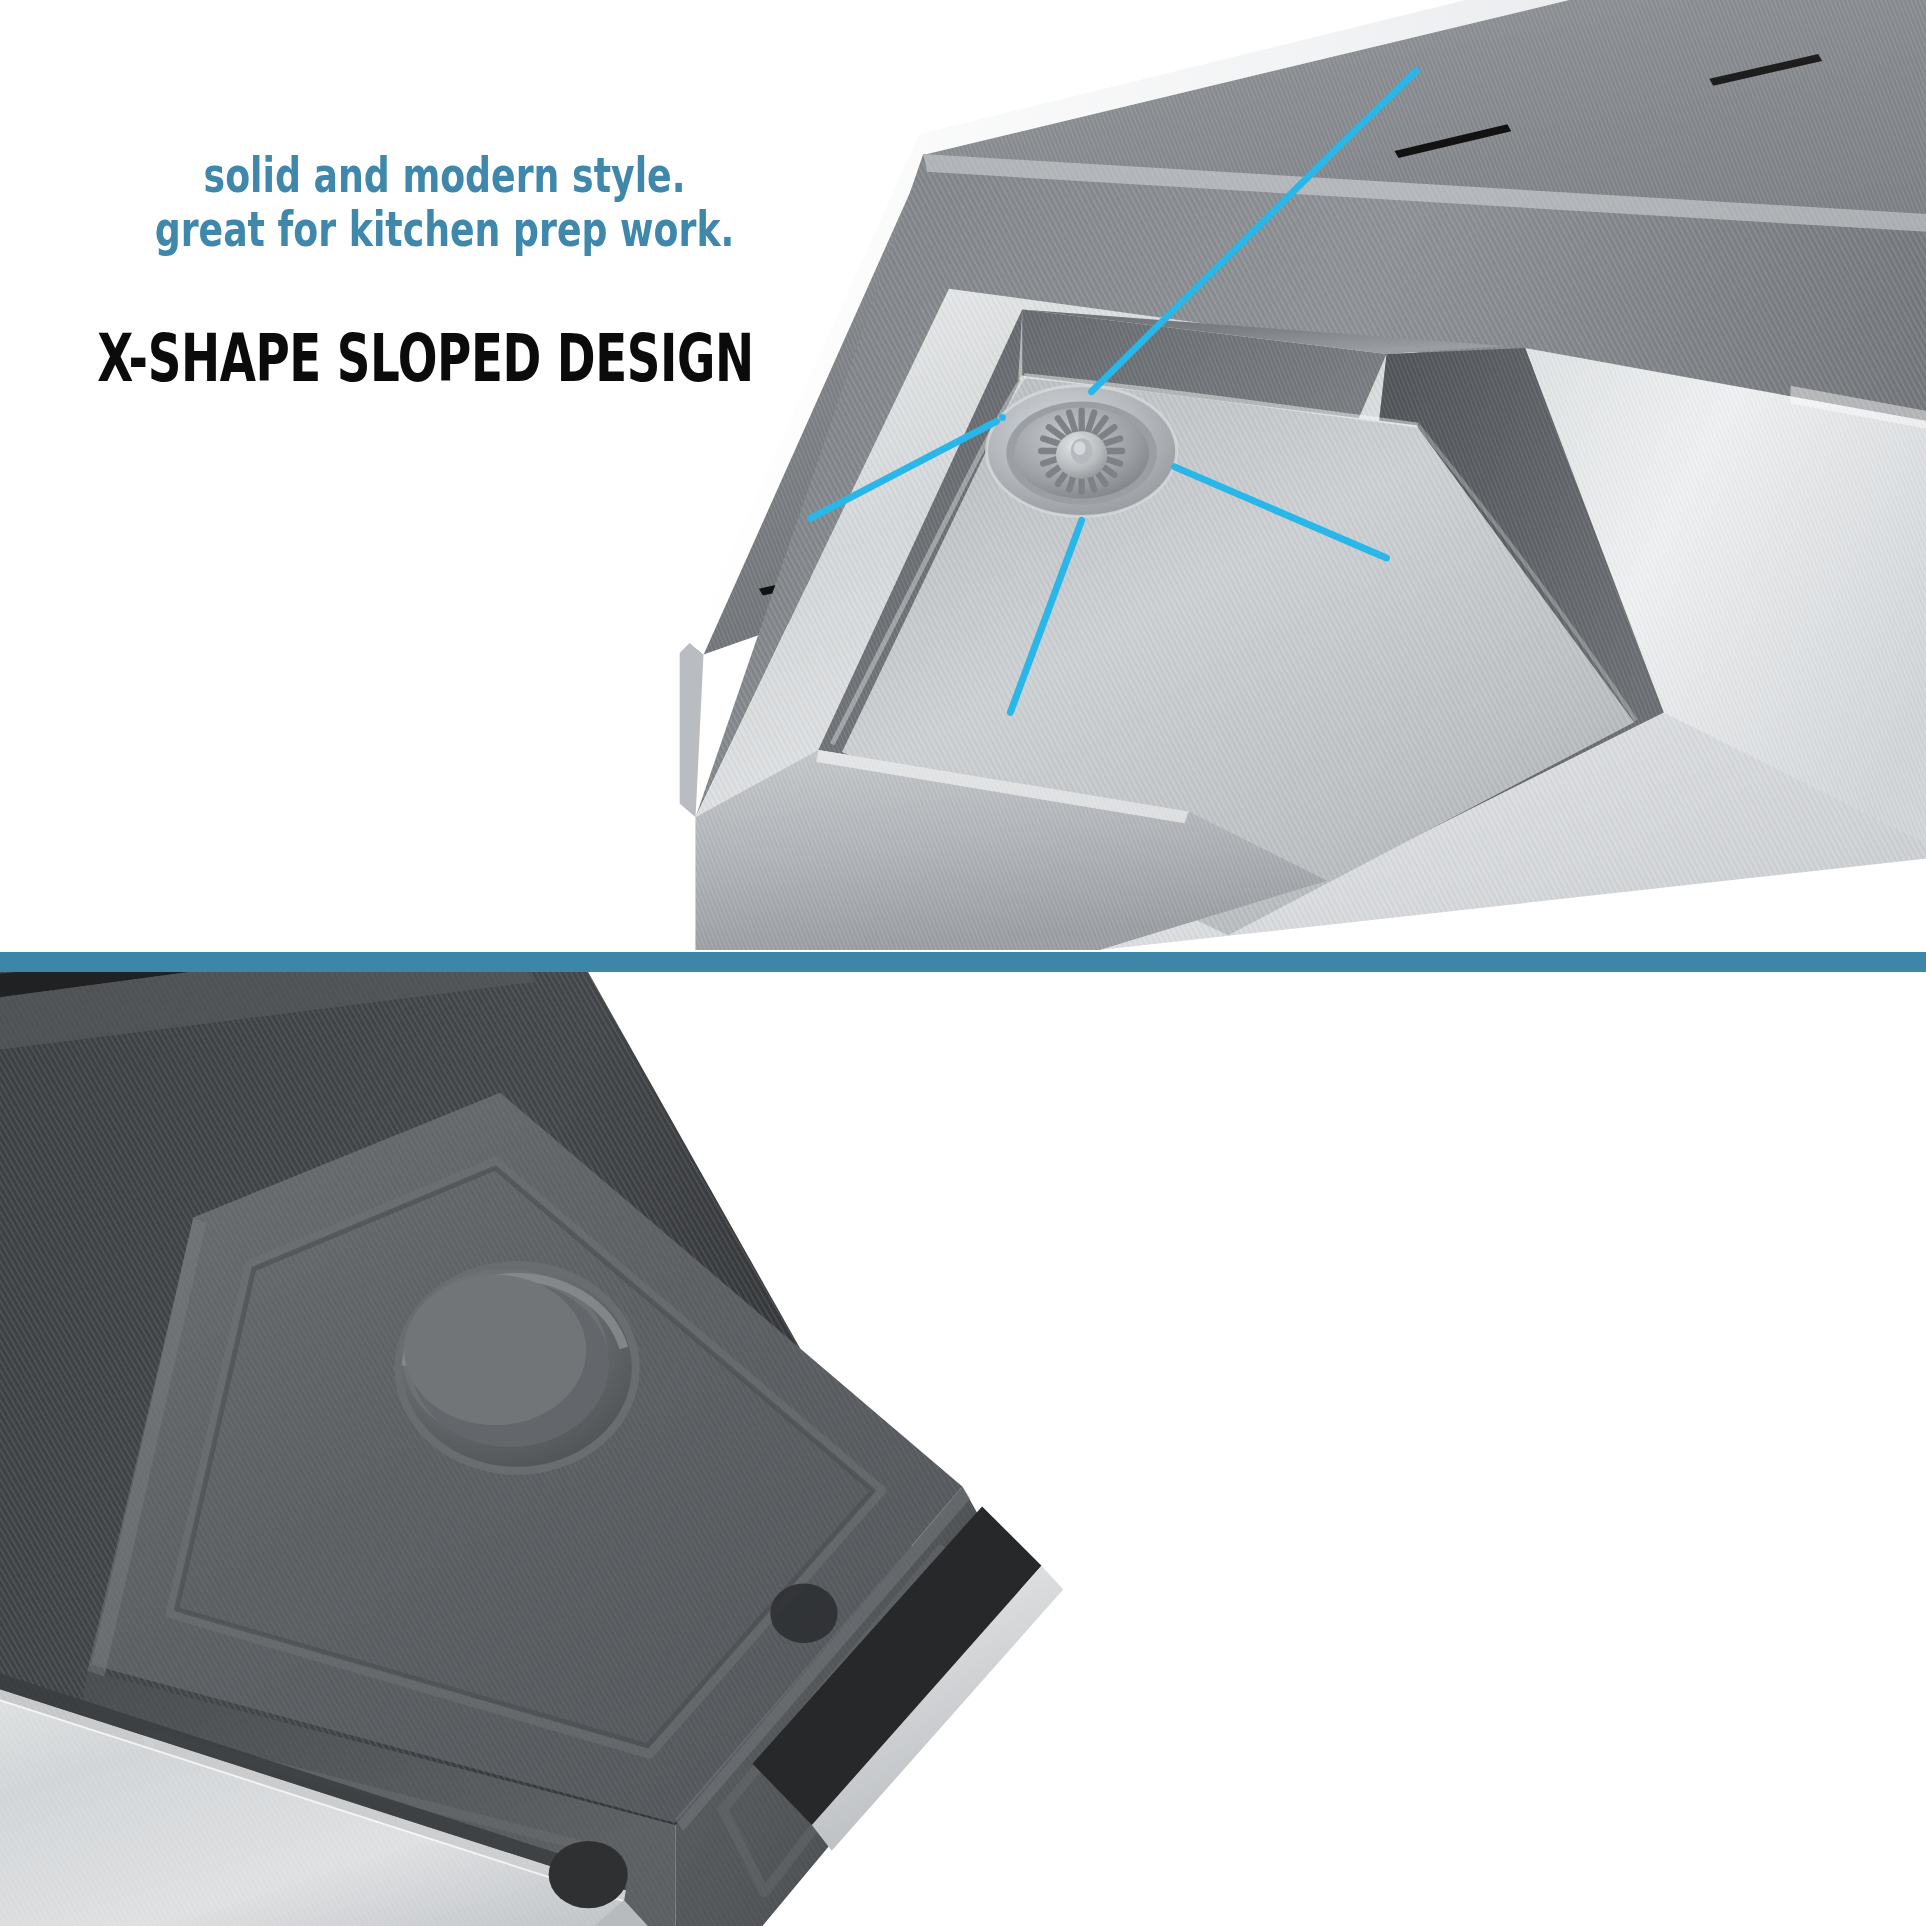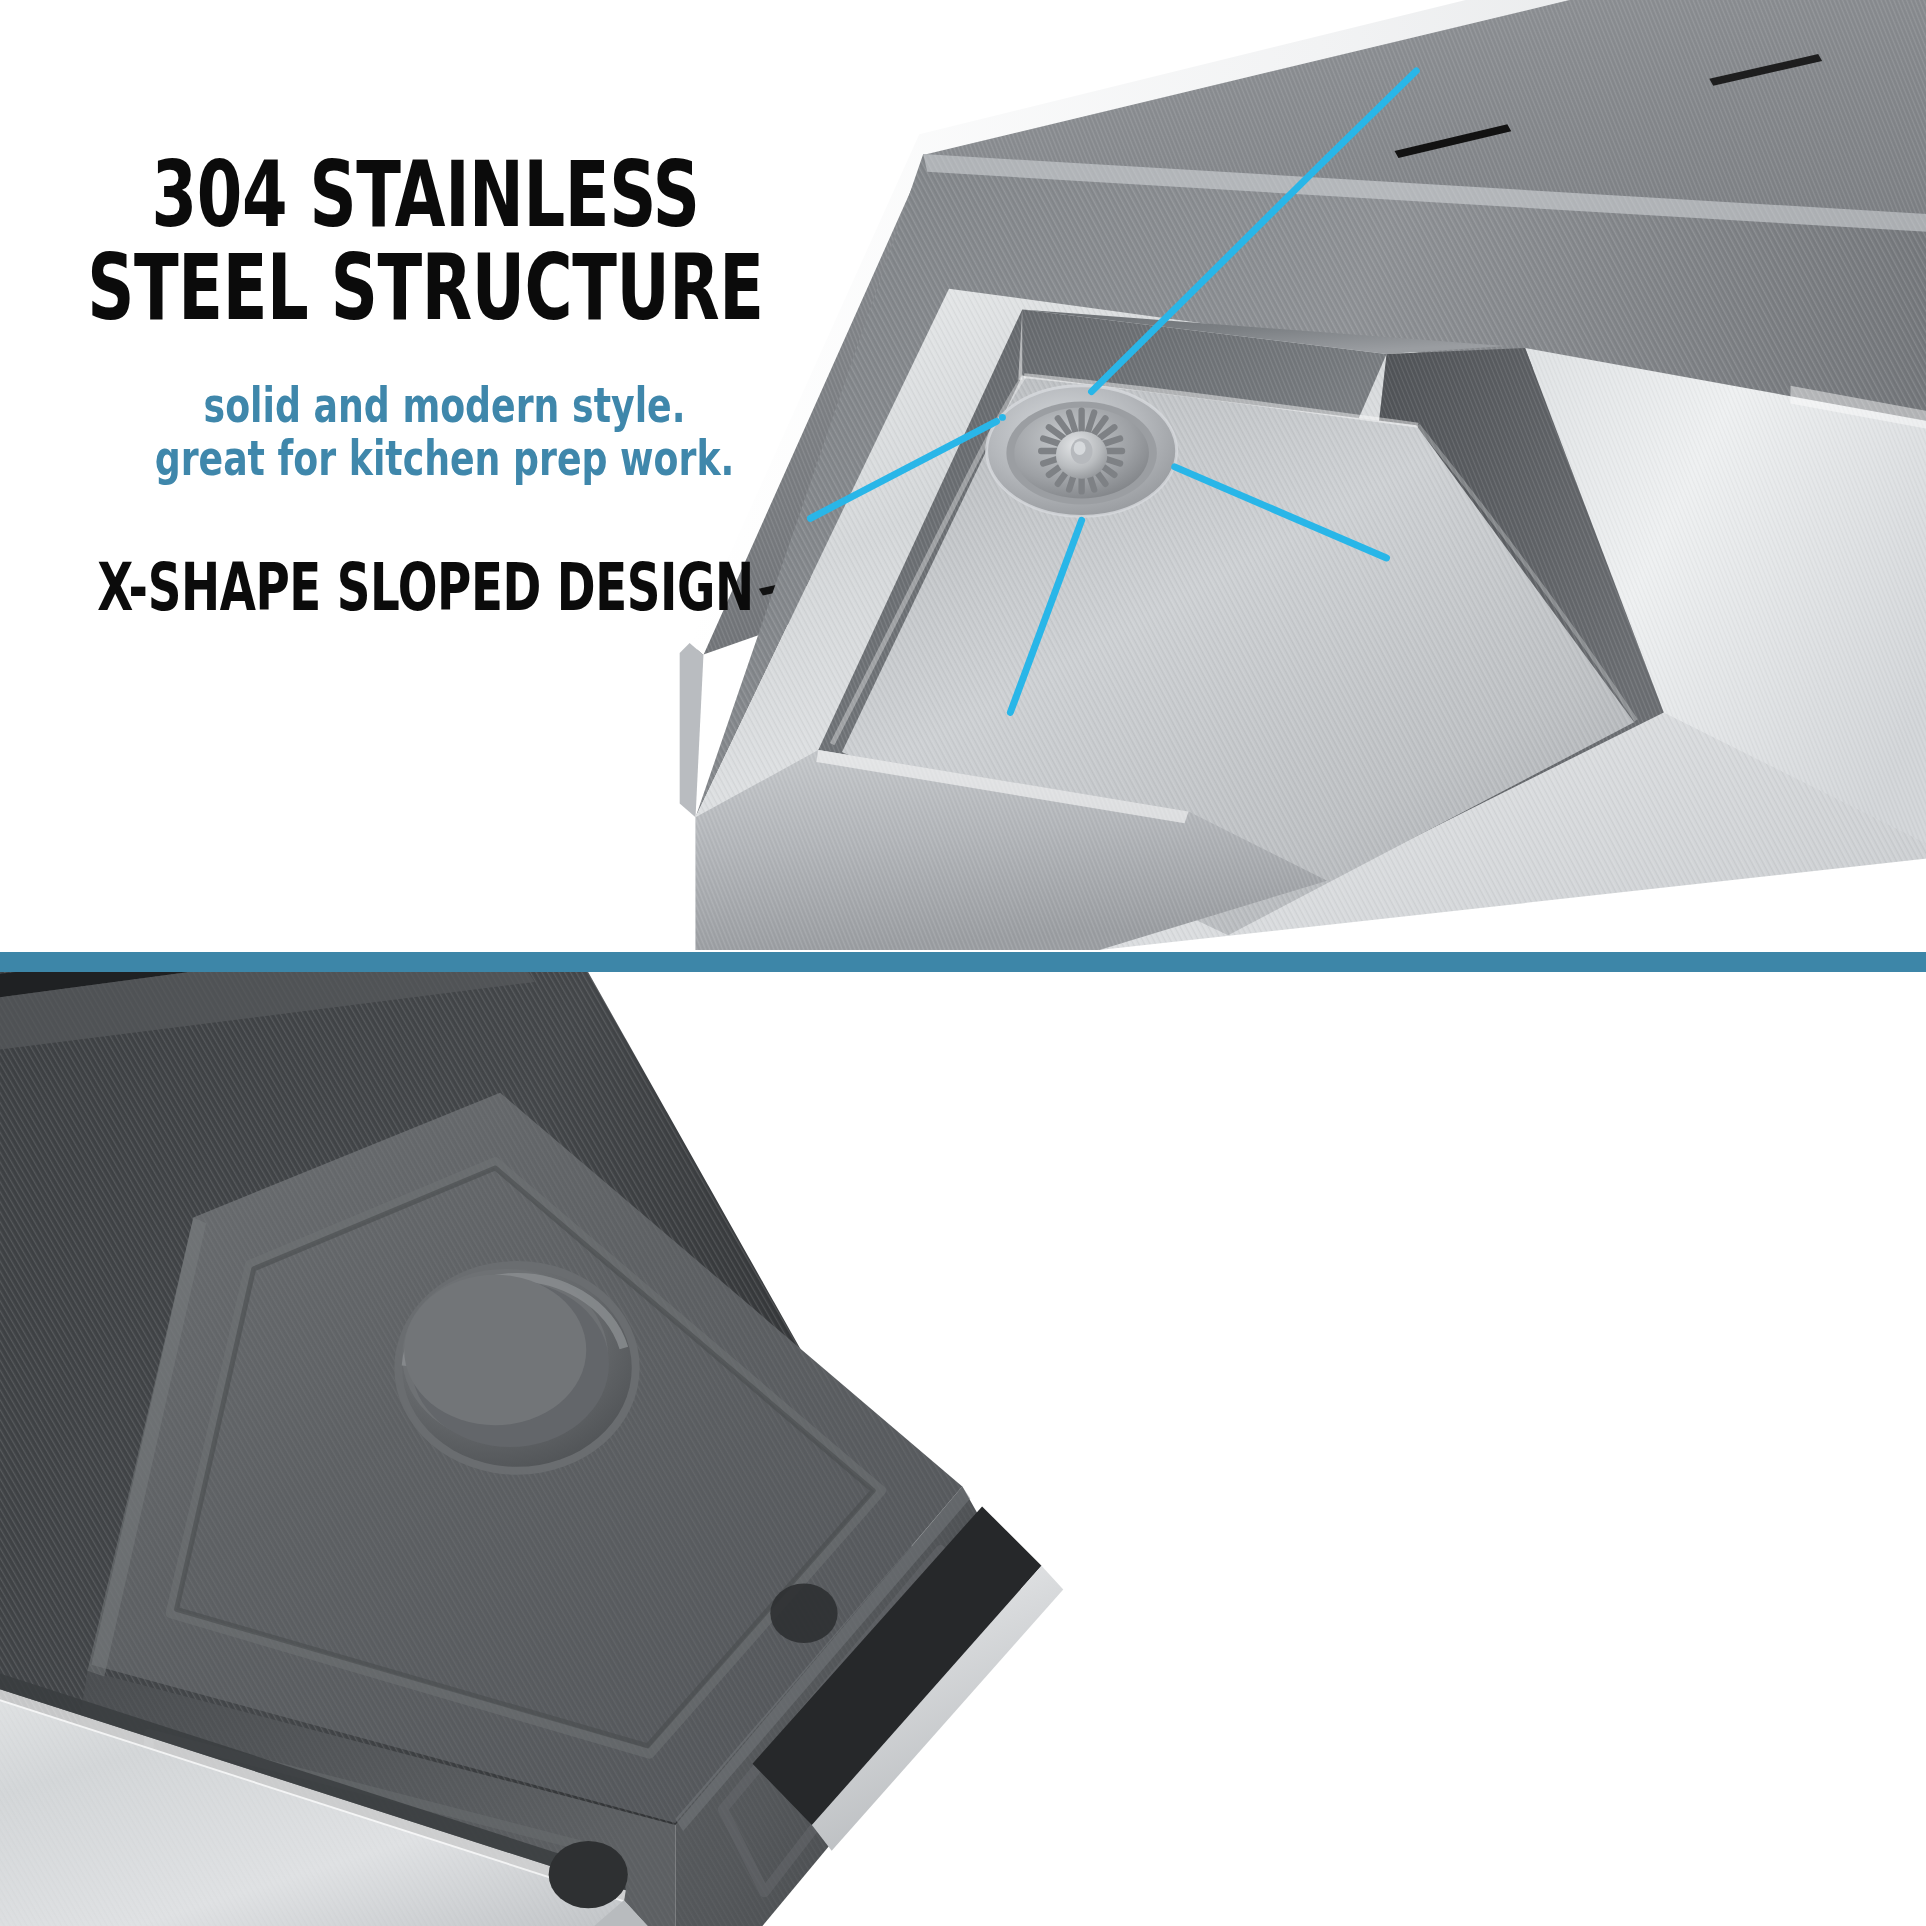--- a/index.html
+++ b/index.html
@@ -286,24 +286,20 @@
           <line x1="546" y1="512" x2="760" y2="604"></line>
           <line x1="452" y1="566" x2="380" y2="760"></line>
 
           <line x1="700" y1="200" x2="790" y2="112"></line>
         </g>
 
       </svg>
     </div>
 
     <div id="copy-top">
-      <div class="h1-wrap">
-        <div class="headline">304 STAINLESS</div>
-        <div class="headline">STEEL STRUCTURE</div>
-      </div>
       <div class="sub-wrap">
         <div class="subline">solid and modern style.</div>
         <div class="subline">great for kitchen prep work.</div>
       </div>
       <div class="headline headline2">X-SHAPE SLOPED DESIGN</div>
     </div>
 
   </div>
 
   <div id="divider"></div>

